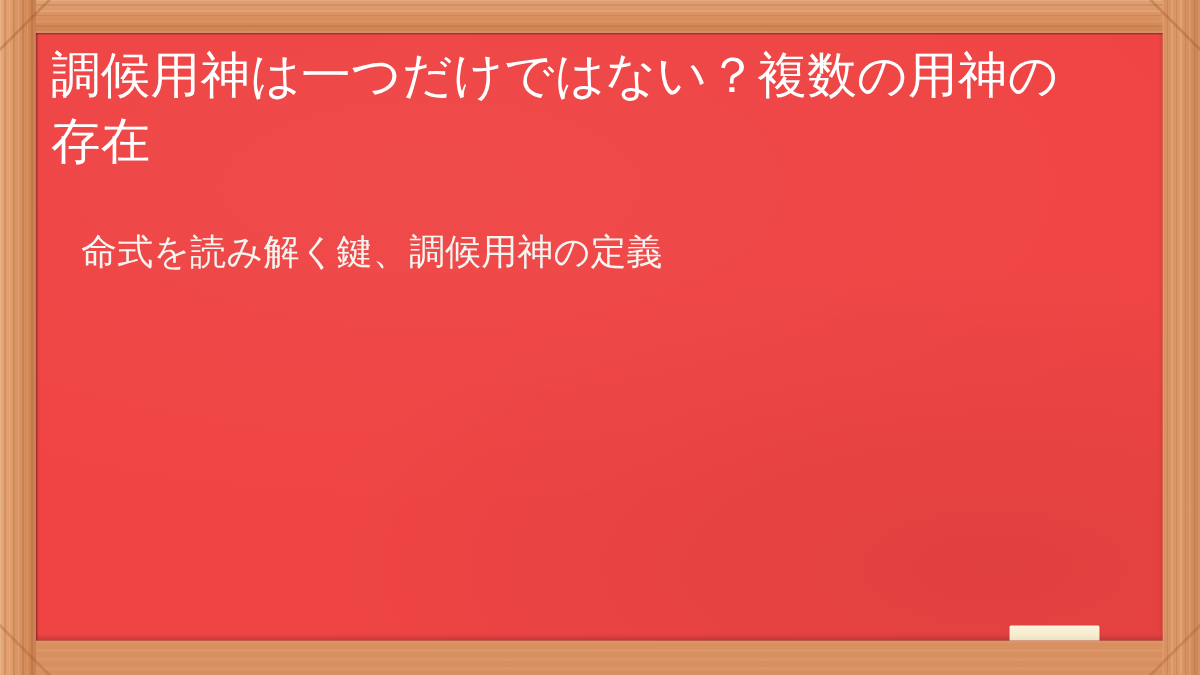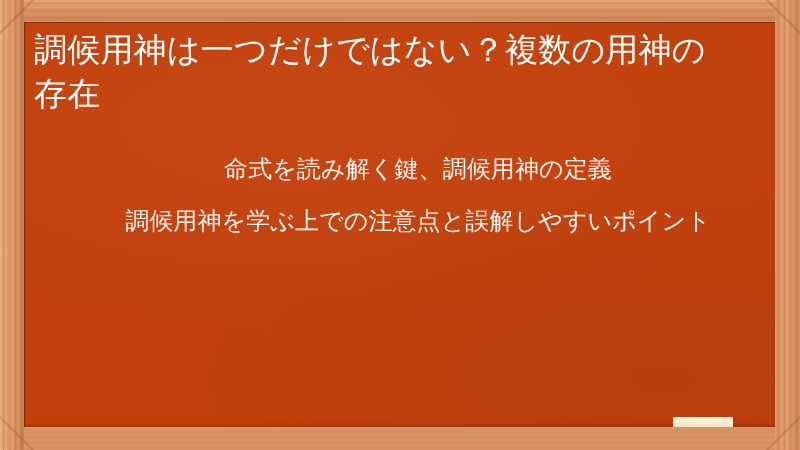--- a/index.html
+++ b/index.html
@@ -110,21 +110,21 @@
   .mitre-bl { bottom: 0; left: 0;  background: linear-gradient(45deg,  rgba(0,0,0,0) 0 46%, rgba(150,80,35,0.26) 47% 50%, rgba(0,0,0,0) 51% 100%); }
   .mitre-br { bottom: 0; right: 0; background: linear-gradient(315deg, rgba(0,0,0,0) 0 46%, rgba(150,80,35,0.26) 47% 50%, rgba(0,0,0,0) 51% 100%); }
 
   
   .board {
     position: absolute;
     left: 24px;
     top: 22px;
     right: 25px;
     bottom: 23px;
-    background: #c2410c;
+    background: #ef4444;
     box-shadow:
       inset 0 1px 0 rgba(0,0,0,0.30),
       inset 1px 0 0 rgba(0,0,0,0.25),
       inset 0 -2px 3px rgba(0,0,0,0.18);
     overflow: hidden;
   }
   .board-sheen {
     position: absolute;
     inset: 0;
     background:
@@ -147,27 +147,26 @@
     color: #ffffff;
     font-size: 33px;
     line-height: 44px;
     font-weight: 400;
     letter-spacing: 0.2px;
     white-space: pre-wrap;
   }
 
   .topic-list {
     position: absolute;
-    left: 44px;
+    left: 30px;
     top: 130px;
     width: 700px;
     margin: 0;
     padding: 0;
     list-style: none;
-    text-align: center;
   }
   .topic-item {
     color: #f4f4f0;
     font-size: 24px;
     line-height: 33px;
     font-weight: 400;
     margin: 0 0 19px 0;
     letter-spacing: 0.1px;
   }
   .topic-item:last-child { margin-bottom: 0; }
@@ -202,21 +201,20 @@
 
   <div class="board">
     <div class="board-sheen"></div>
 
     <div class="content">
 
       <h1 class="title">調候用神は一つだけではない？複数の用神の存在</h1>
 
       <ul class="topic-list">
         <li class="topic-item">命式を読み解く鍵、調候用神の定義</li>
-        <li class="topic-item">調候用神を学ぶ上での注意点と誤解しやすいポイント</li>
       </ul>
 
     </div>
 
     <div class="chalk-piece"></div>
   </div>
 
 </div>
 
 </body></html>

